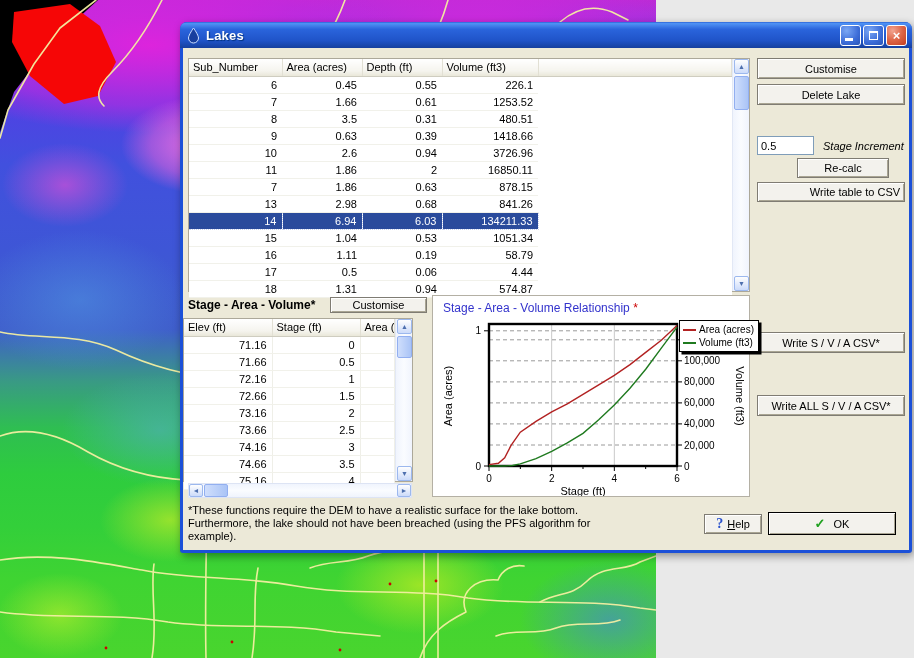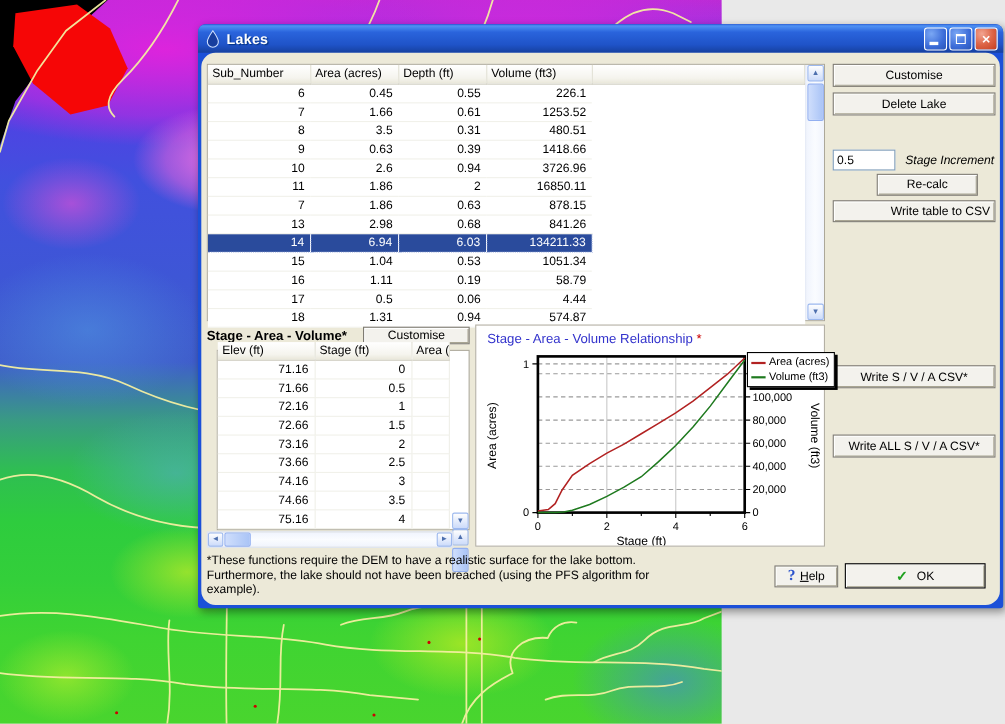--- a/index.html
+++ b/index.html
@@ -34,21 +34,21 @@
   .titlebar .title { color:#fff; font-weight:bold; font-size:13px; margin-left:5px;
     text-shadow:1px 1px 1px #00317e; letter-spacing:.2px; flex:1; }
   .winbtns { display:flex; gap:2px; }
   .wbtn { width:21px; height:21px; border-radius:3px; border:1px solid #fff; display:flex;
     align-items:center; justify-content:center; position:relative; cursor:default; }
   .wbtn.blue { background:radial-gradient(circle at 30% 25%, #7aa7f4, #3c6cd8 60%, #2a55b8); }
   .wbtn.red  { background:radial-gradient(circle at 30% 25%, #f2a490, #dd6547 50%, #c33d1e); color:#fff; font-size:13px; font-weight:bold; }
   .glyph-min { position:absolute; left:4px; bottom:4px; width:8px; height:3px; background:#fff; }
   .glyph-max { width:9px; height:9px; border:1px solid #fff; border-top:2px solid #fff; }
 
-  .dialog-body { position:absolute; left:3px; top:26px; width:726px; height:502px; background:#ece9d8;border-radius:13px; }
+  .dialog-body { position:absolute; left:3px; top:26px; width:726px; height:502px; background:#ece9d8; }
 
   
   .btn { position:absolute; background:#f3f2ed; border:1px solid #7f7c73;
     box-shadow:inset 1px 1px 0 #ffffff, inset -1px -1px 0 #a9a593;
     font-size:11px; color:#000; display:flex; align-items:center; justify-content:center; cursor:default; }
 
   
   .gridbox { position:absolute; background:#fff; border:1px solid #aca899; display:flex; }
   table.grid { border-collapse:collapse; table-layout:fixed; font-size:11px; background:#fff; }
   table.grid th { height:17px; font-weight:normal; text-align:left; padding:0 0 0 4px;
@@ -283,21 +283,21 @@
     <input class="stage-input" value="0.5" style="">
     <span class="label" style="left:640px; top:92px;">Stage Increment</span>
     <div class="btn" style="left:614px; top:110px; width:92px; height:20px;">Re-calc</div>
     <div class="btn" style="left:574px; top:134px; width:148px; height:20px;padding-left:48px;">Write table to CSV</div>
     <div class="btn" style="left:574px; top:284px; width:148px; height:21px;">Write S / V / A CSV*</div>
     <div class="btn" style="left:574px; top:347px; width:148px; height:21px;">Write ALL S / V / A CSV*</div>
 
     <div class="sva-title">Stage - Area - Volume*</div>
     <div class="btn" style="left:147px; top:249px; width:97px; height:16px;">Customise</div>
 
-    <div class="gridbox" style="left:14px; top:270px; width:230px; height:164px;align-items:flex-end;">
+    <div class="gridbox" style="left:0; top:270px; width:230px; height:164px;">
       <table class="grid sva" style="width:223px;">
         <colgroup>
             <col style="width:88px">
             <col style="width:88px">
             <col>
           </colgroup>
         <thead>
           <tr>
             <th>Elev (ft)</th>
             <th>Stage (ft)</th>

